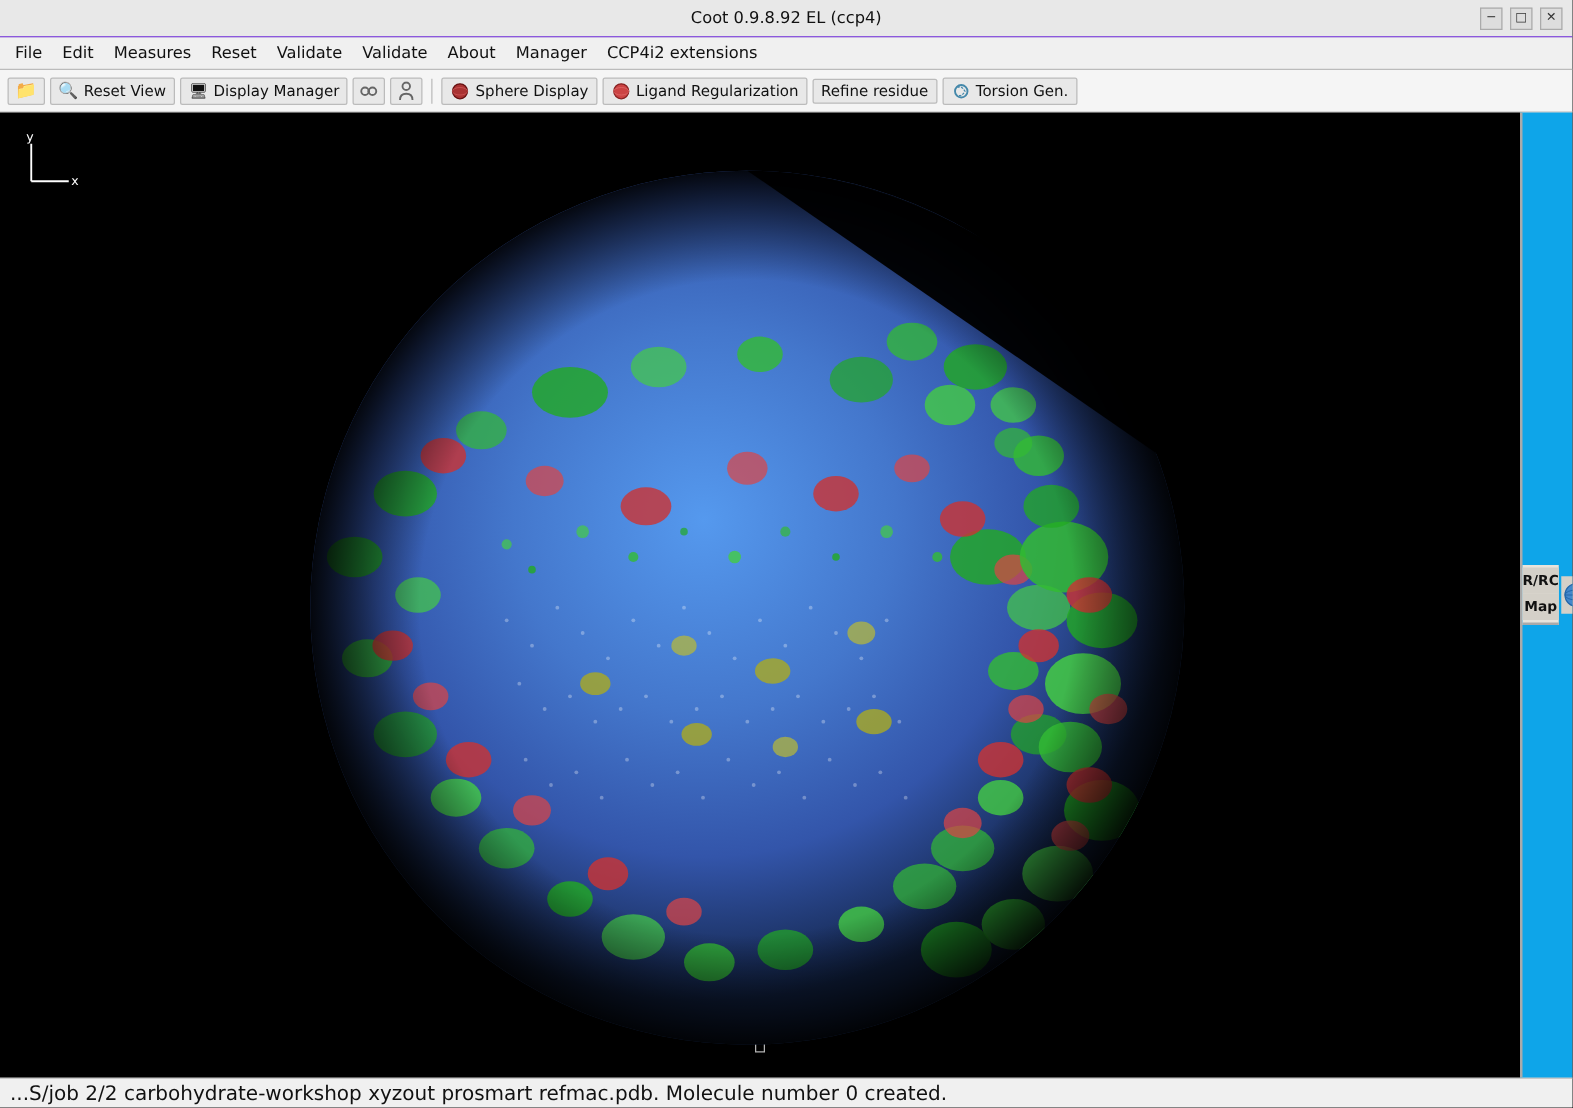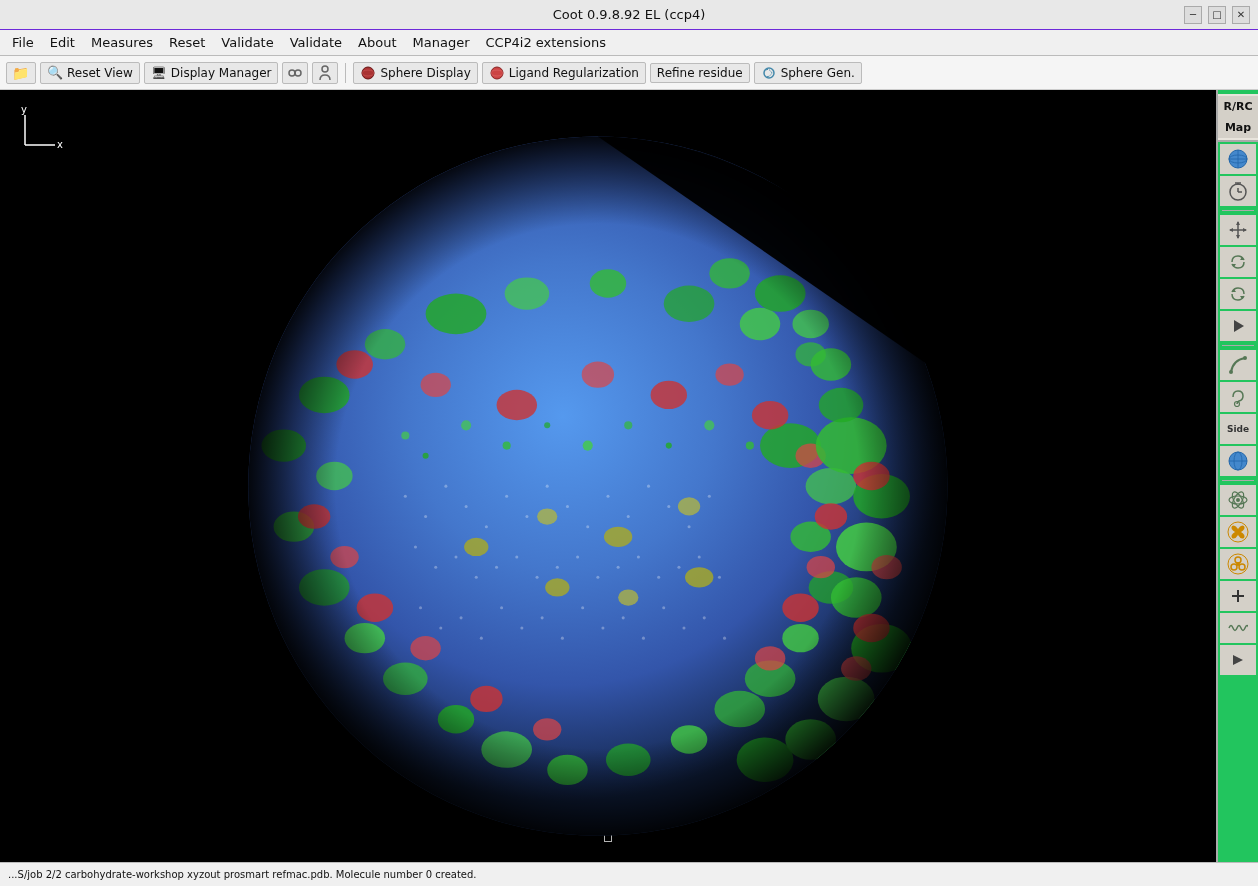--- a/index.html
+++ b/index.html
@@ -109,23 +109,23 @@
     #viewport {
       flex: 1;
       background: #000;
       position: relative;
       overflow: hidden;
     }
 
     
     #right-panel {
       width: 42px;
-      background: #22c55e;
-      display: flex;
-      flex-direction: column;
+      background: #0ea5e9;
+      display: flex;
+      flex-direction: row;
       align-items: center;
       border-left: 2px solid #aaa;
       padding: 4px 0;
       gap: 2px;
     }
 
     .rp-btn {
       width: 36px;
       height: 30px;
       display: flex;
@@ -167,21 +167,21 @@
 
     
     #statusbar {
       width: 100%;
       height: 24px;
       background: #f0f0f0;
       border-top: 1px solid #bbb;
       display: flex;
       align-items: center;
       padding: 0 8px;
-      font-size: 10px;
+      font-size: 16px;
       color: #111;
     }
 
     .folder-icon { font-size: 14px; }
     .magnifier-icon { font-size: 13px; }
 
   </style>
 </head>
 <body>
 
@@ -261,21 +261,21 @@
     <span>Refine residue</span>
   </div>
 
   <div class="toolbar-btn">
     <span class="toolbar-icon">
       <svg width="14" height="14" viewBox="0 0 14 14">
           <circle cx="7" cy="7" r="5" fill="none" stroke="#4488aa" stroke-width="1.5"></circle>
           <path d="M4 4 Q7 2 10 7 Q7 12 4 10" fill="none" stroke="#4488aa" stroke-width="1" stroke-dasharray="2,1"></path>
         </svg>
     </span>
-    <span>Sphere Gen.</span>
+    <span>Torsion Gen.</span>
   </div>
 </div>
 
 <div id="main">
 
   <div id="viewport">
 
     <svg style="position:absolute;top:10px;left:10px;z-index:10;" width="60" height="60" viewBox="0 0 60 60">
       <line x1="15" y1="45" x2="15" y2="15" stroke="white" stroke-width="1.5"></line>
       <line x1="15" y1="45" x2="45" y2="45" stroke="white" stroke-width="1.5"></line>

